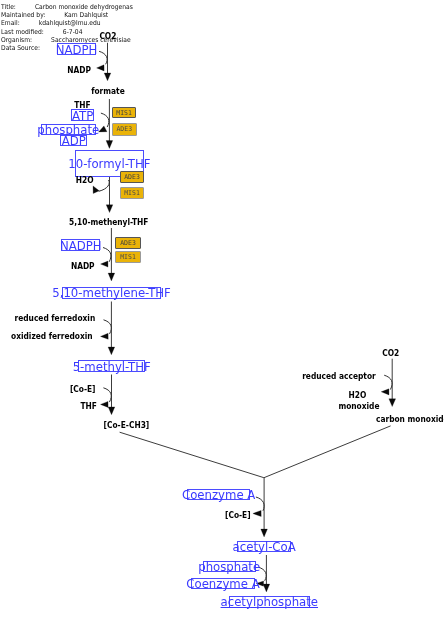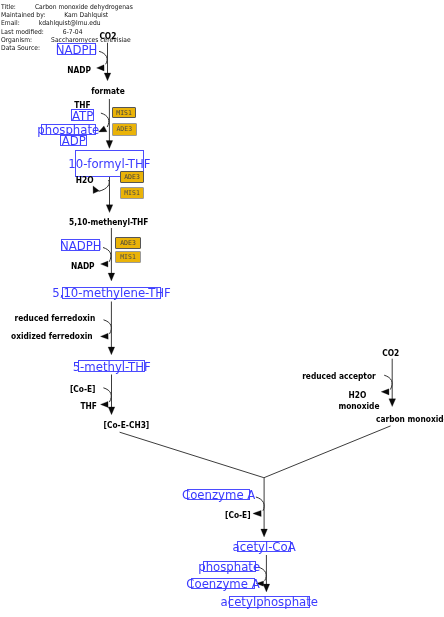--- a/index.html
+++ b/index.html
@@ -152,21 +152,21 @@
       </div>
     <div class="mbox" style="left:236.9px;top:540.5px;width:54.5px;height:11.1px;">
         <span>acetyl-CoA</span>
       </div>
     <div class="mbox" style="left:202.8px;top:561.0px;width:52.8px;height:11.1px;">
         <span>phosphate</span>
       </div>
     <div class="mbox" style="left:191.3px;top:577.7px;width:63.4px;height:11.6px;">
         <span>Coenzyme A</span>
       </div>
-    <div class="mbox" style="left:228.5px;top:595.7px;width:81.6px;height:12.1px;">
+    <div class="mbox" style="left:228.5px;top:595.7px;width:81.6px;height:12.1px;text-decoration:underline;">
         <span>acetylphosphate</span>
       </div>
   </div>
 
   <div class="boxes">
     <div class="gbox" style="left:111.7px;top:107.2px;width:24.8px;height:11.3px;">
         <span>MIS1</span>
       </div>
     <div class="gbox light" style="left:112.0px;top:123.2px;width:24.5px;height:12.5px;">
         <span>ADE3</span>

